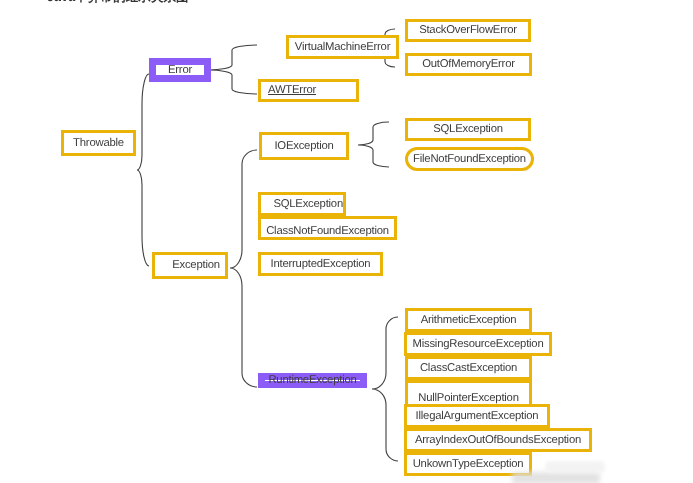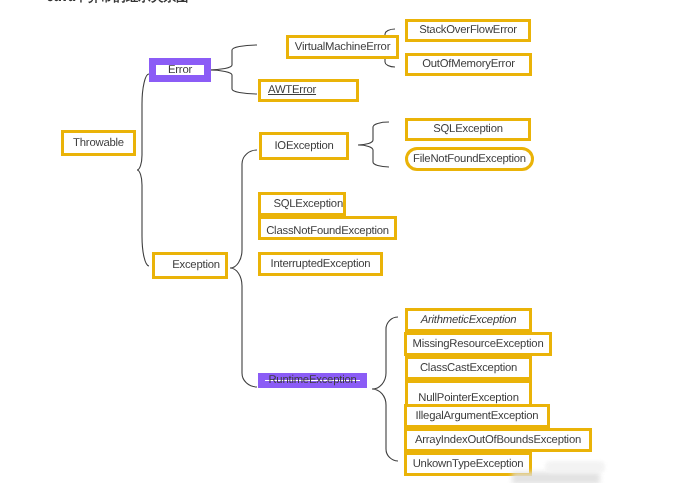--- a/index.html
+++ b/index.html
@@ -119,21 +119,21 @@
       </div>
       <div class="node" style="left: 405px; top: 118px; width: 126px; height: 23px;">
         <span>SQLException</span>
       </div>
       <div class="node" style="left: 405px; top: 147px; width: 129px; height: 24px; border-radius: 12px;">
         <span>FileNotFoundException</span>
       </div>
       <div class="node red" style="left: 258px; top: 373px; width: 109px; height: 14px;">
         <span>RuntimeException</span>
       </div>
-      <div class="node" style="left: 405px; top: 308px; width: 127px; height: 24px; font-style: italic;">
+      <div class="node" style="left: 405px; top: 308px; width: 127px; height: 24px;">
         <span>ArithmeticException</span>
       </div>
       <div class="node" style="left: 404px; top: 332px; width: 148px; height: 24px;">
         <span>MissingResourceException</span>
       </div>
       <div class="node" style="left: 405px; top: 356px; width: 127px; height: 24px;">
         <span>ClassCastException</span>
       </div>
       <div class="node" style="left: 405px; top: 380px; width: 127px; height: 36px;">
         <span>NullPointerException</span>

